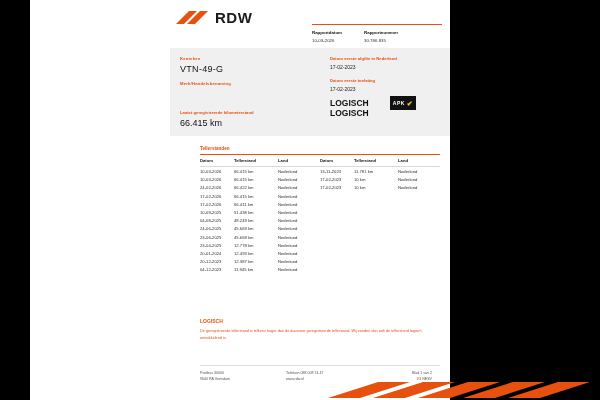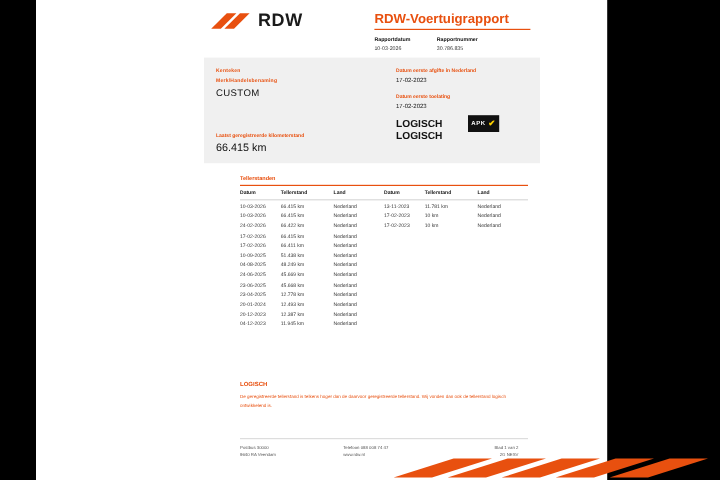--- a/index.html
+++ b/index.html
@@ -1,18 +1,18 @@
 <!DOCTYPE html>
 <html><head>
 <meta charset="utf-8">
 <style>
   html,body{margin:0;padding:0;background:#000;}
   body{width:600px;height:400px;overflow:hidden;font-family:"Liberation Sans",sans-serif;}
   #page{position:relative;width:600px;height:400px;background:#000;}
-  .sheet{position:absolute;left:30px;top:0;width:476px;height:400px;background:#ffffff;}
+  .sheet{position:absolute;left:30px;top:0;width:420px;height:400px;background:#ffffff;}
   
   .hdr{position:absolute;left:0;top:0;width:420px;height:48px;}
   .logo-mark{position:absolute;left:145px;top:10px;width:36px;height:18px;}
   .logo-mark svg{display:block;}
   .rdw-word{position:absolute;left:185px;top:9px;font-size:15px;font-weight:bold;color:#1a1a1a;letter-spacing:.5px;}
   .rep-title{position:absolute;left:282px;top:10px;font-size:11px;font-weight:bold;color:#e8500f;}
   .rep-meta{position:absolute;left:282px;top:30px;width:130px;display:flex;gap:22px;}
   .rep-meta .mcol{font-size:4.2px;color:#222;}
   .rep-meta .mlab{font-weight:bold;font-size:4.4px;color:#111;display:block;margin-bottom:3px;}
   .rep-meta .mval{font-size:4.4px;color:#333;}
@@ -63,39 +63,38 @@
   <div class="sheet">
 
     <div class="hdr">
       <span class="logo-mark">
         <svg width="36" height="18" viewBox="0 0 36 18">
           <path d="M1 14 L14 1 L22 1 L9 14 Z" fill="#e8500f"></path>
           <path d="M12 14 L25 1 L33 1 L20 14 Z" fill="#e8500f"></path>
         </svg>
       </span>
       <span class="rdw-word">RDW</span>
-      <span class="rep-title">RDW-Voertuigrapport</span>
       <div class="hdr-rule"></div>
       <div class="rep-meta">
         <div class="mcol">
           <span class="mlab">Rapportdatum</span>
           <span class="mval">10-03-2026</span>
         </div>
         <div class="mcol">
           <span class="mlab">Rapportnummer</span>
           <span class="mval">30.786.835</span>
         </div>
       </div>
     </div>
 
     <div class="panel">
       <div class="pleft">
         <div class="lbl">Kenteken</div>
+        <div class="val-big">VTN-49-G</div>
         <div class="lbl">Merk/Handelsbenaming</div>
-        <div class="val-mid">CUSTOM</div>
         <div class="kmbox">
           <div class="kmlbl">Laatst geregistreerde kilometerstand</div>
           <div class="kmval">66.415 km</div>
         </div>
       </div>
       <div class="pright">
         <div class="rdate">Datum eerste afgifte in Nederland</div>
         <div class="rdateval">17-02-2023</div>
         <div class="rdate">Datum eerste toelating</div>
         <div class="rdateval">17-02-2023</div>

